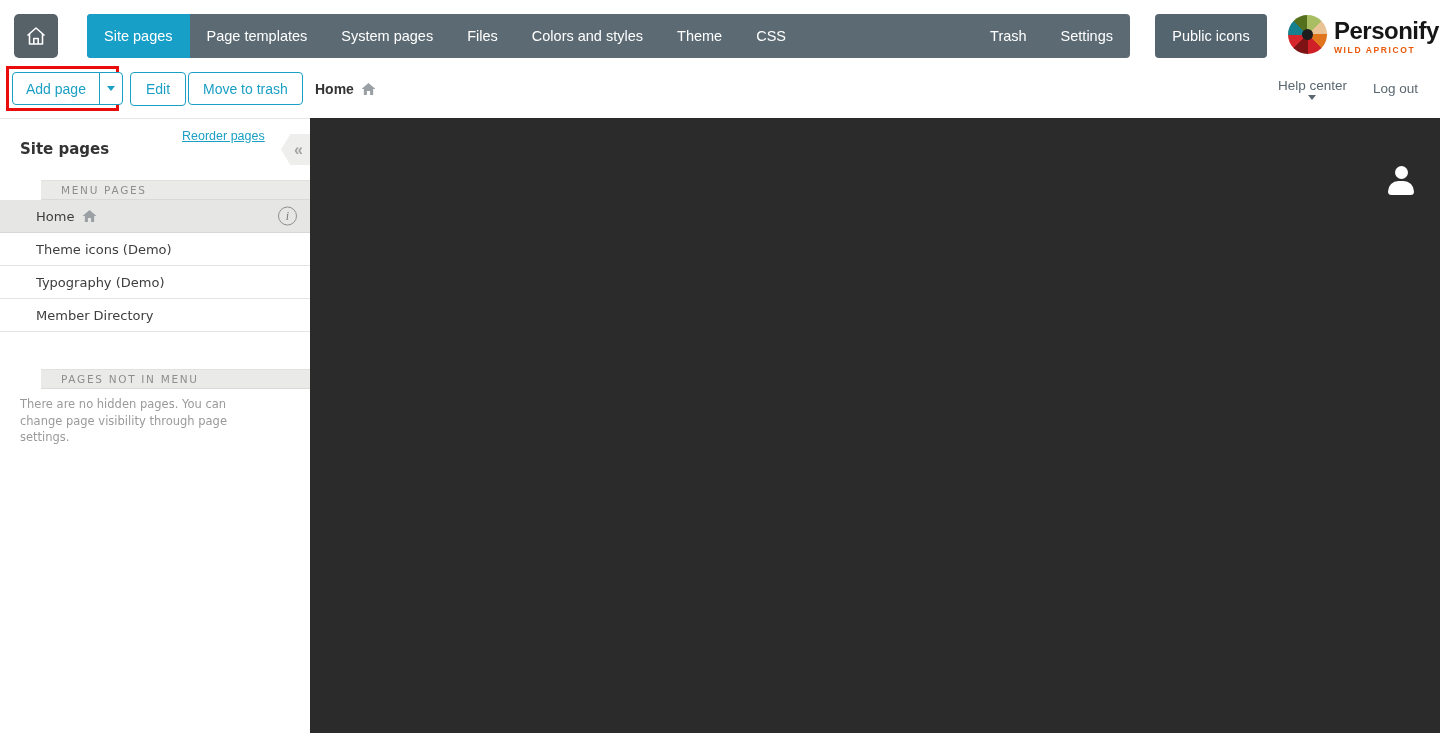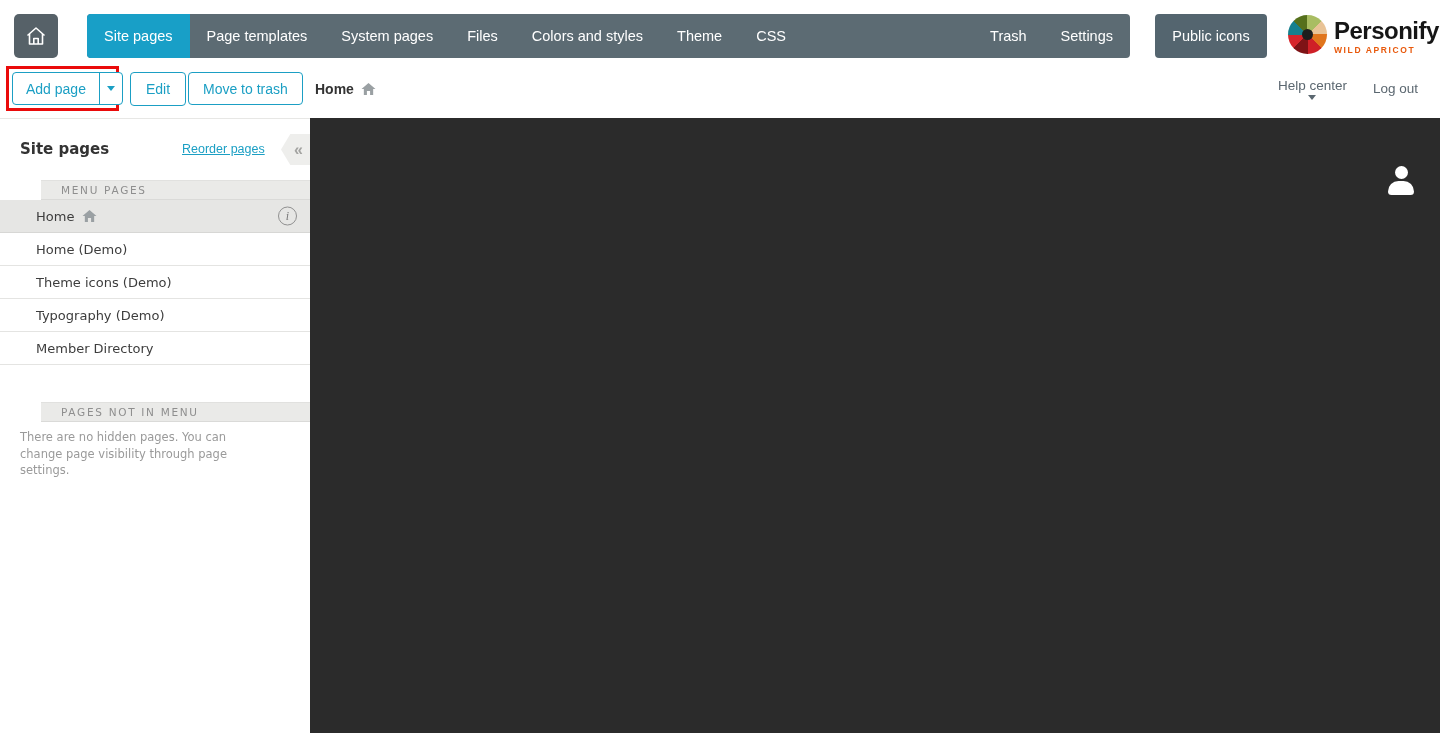--- a/index.html
+++ b/index.html
@@ -78,21 +78,21 @@
   
   .sidebar {
     position:absolute; left:0; top:118px; width:310px; bottom:0;
     background:#fff; border-top:1px solid #e7e7e5;
   }
   .sidebar-header { position:relative; height:61px; }
   .sidebar-title {
     position:absolute; left:20px; top:21px; font-size:15px; font-weight:bold; color:#333;
     font-family:"DejaVu Sans", sans-serif;
   }
-  .reorder-link { position:absolute; left:182px; top:23px; font-size:12.5px; color:#1b9fc4; text-decoration:underline; cursor:pointer; }
+  .reorder-link { position:absolute; left:182px; top:10px; font-size:12.5px; color:#1b9fc4; text-decoration:underline; cursor:pointer; }
   .collapse-tab {
     position:absolute; right:-2px; top:15px; width:31px; height:31px;
     background:#eeeeec; clip-path:polygon(100% 0, 30% 0, 0 50%, 30% 100%, 100% 100%);
     display:flex; align-items:center; justify-content:center; cursor:pointer;
   }
   .collapse-glyph { color:#a3a3a1; font-size:16px; font-weight:bold; padding-left:4px; }
   .section-bar {
     height:20px; background:#eaeae8; border-top:1px solid #e1e1df; border-bottom:1px solid #dadad8;
     line-height:18px; padding-left:20px;
     font-size:10.5px; letter-spacing:1.7px; color:#8e8e8e;
@@ -205,23 +205,20 @@
   <div class="page-row selected">
     <span>Home</span>
     <span style="display:flex;">
       <svg width="15" height="14" viewBox="0 0 16 15" fill="#9aa0a3">
         <path d="M8 1 L0.5 7.5 H3 V14 H6.3 V9.6 H9.7 V14 H13 V7.5 H15.5 Z"></path>
       </svg>
     </span>
     <span class="info-badge">i</span>
   </div>
   <div class="page-row">
-    <span>Home (Demo)</span>
-  </div>
-  <div class="page-row">
     <span>Theme icons (Demo)</span>
   </div>
   <div class="page-row">
     <span>Typography (Demo)</span>
   </div>
   <div class="page-row">
     <span>Member Directory</span>
   </div>
 
   <div class="menu-spacer"></div>

